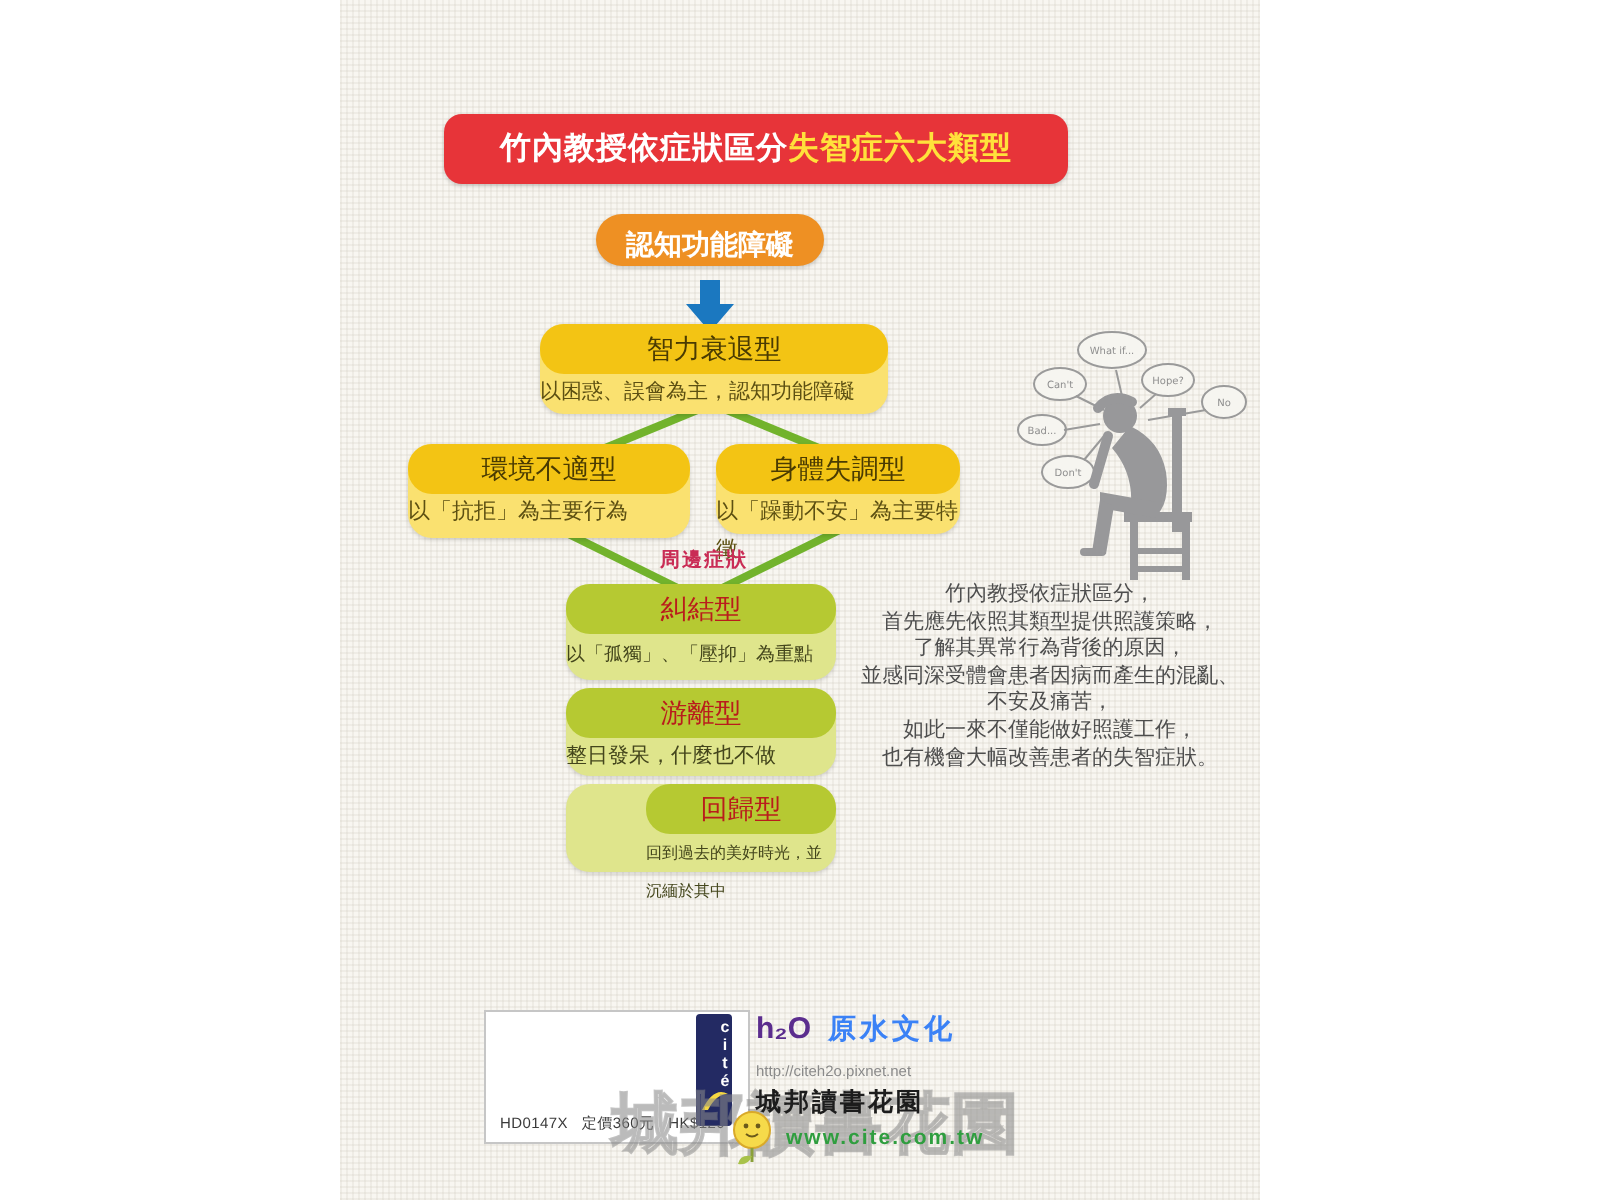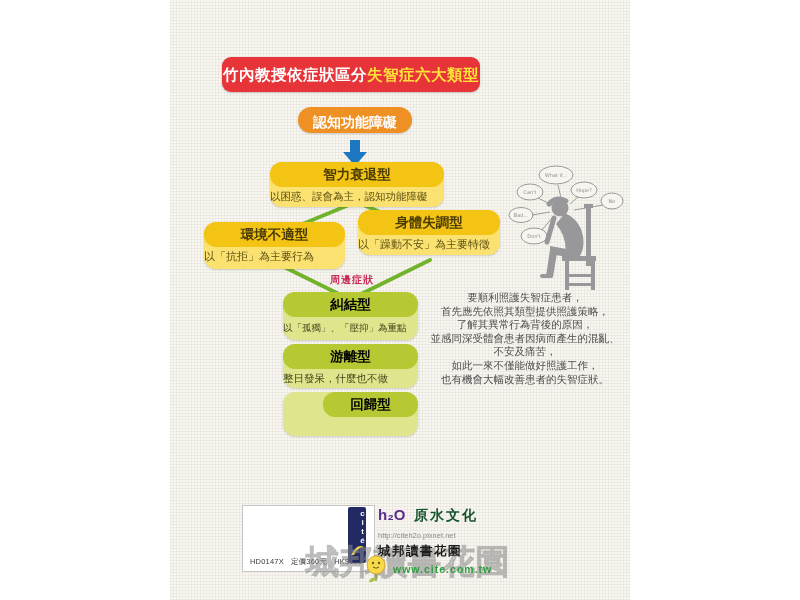--- a/index.html
+++ b/index.html
@@ -11,44 +11,44 @@
     position:absolute; left:170px; top:0; width:460px; height:600px;
     background-color:#f8f6f1;
     background-image:
       repeating-linear-gradient(0deg, rgba(205,200,188,0.22) 0 1px, transparent 1px 3px),
       repeating-linear-gradient(90deg, rgba(205,200,188,0.22) 0 1px, transparent 1px 3px);
   }
 
   .connectors { position:absolute; left:0; top:0; z-index:1; }
 
   .banner {
-    position:absolute; left:222px; top:57px; width:258px; height:35px;
+    position:absolute; left:222px; top:57px; width:312px; height:35px;
     background:#e73439; border-radius:9px; z-index:2;
     text-align:center; line-height:35px; font-size:15.5px; font-weight:bold;
     color:#ffffff; letter-spacing:0.5px; box-shadow:0 1px 2px rgba(0,0,0,0.18);
   }
   .banner .hl { color:#ffe13b; }
 
   .node-single {
     position:absolute; z-index:2; background:#ee9023; border-radius:15px;
     color:#ffffff; font-weight:bold; font-size:14px; text-align:center;
     box-shadow:0 1px 2px rgba(0,0,0,0.18);
   }
 
   .node { position:absolute; z-index:2; border-radius:12px; box-shadow:0 1px 2px rgba(0,0,0,0.15); }
   .node .node-title {
     height:25px; line-height:25px; border-radius:12px; text-align:center;
-    font-weight:bold; font-size:13.5px;
+    font-weight:normal; font-size:13.5px;
   }
   .node .node-sub { line-height:19px; }
   .node.yellow { background:#fae170; }
   .node.yellow .node-title { background:#f3c414; color:#4a3b02; }
   .node.yellow .node-sub { color:#5d5012; }
   .node.green { background:#dfe58c; }
-  .node.green .node-title { background:#b6c932; color:#000000; }
+  .node.green .node-title { background:#b6c932; color:#b91c1c; }
   .node.green .node-sub { color:#44461c; }
 
   .peripheral-label {
     position:absolute; left:330px; top:273px; z-index:2;
     font-size:10px; font-weight:bold; color:#c92c55; letter-spacing:1px;
   }
 
   .description {
     position:absolute; left:418px; top:291px; width:214px; z-index:2;
     font-size:10.5px; line-height:13.6px; color:#4e4e4e; text-align:center;
@@ -76,21 +76,21 @@
     background:#232a63; border-radius:2px; z-index:2; overflow:hidden;
   }
   .cite-banner .cite-word {
     display:block; width:100%; text-align:center; color:#ffffff;
     font-size:8px; font-weight:bold; line-height:8px; padding-top:2px;
     letter-spacing:0; writing-mode:vertical-rl; text-orientation:upright;
     margin:0 auto; height:34px;
   }
   .publisher-row { position:absolute; left:378px; top:506px; z-index:4; white-space:nowrap; }
   .h2o-logo { font-size:15px; font-weight:bold; color:#5b2d8e; }
-  .pub-name { font-size:14px; font-weight:bold; color:#14532d; letter-spacing:2px; margin-left:4px; }
+  .pub-name { font-size:14px; font-weight:bold; color:#3b82f6; letter-spacing:2px; margin-left:4px; }
   .blog-url { position:absolute; left:378px; top:531px; z-index:4; font-size:7.5px; color:#8a8a8a; }
   .garden-name { position:absolute; left:378px; top:543px; z-index:4; font-size:12.5px; font-weight:bold; color:#1c1c1c; letter-spacing:1.5px; }
   .site-url { position:absolute; left:393px; top:563px; z-index:4; font-size:10.5px; font-weight:bold; color:#2f9e3f; letter-spacing:1px; }
   .flower { position:absolute; left:363px; top:553px; z-index:4; }
   .watermark {
     position:absolute; left:306px; top:540px; z-index:3;
     font-size:33px; font-weight:bold; letter-spacing:1px;
     color:rgba(150,150,150,0.15);
     -webkit-text-stroke:1px rgba(135,135,135,0.5);
     white-space:nowrap;
@@ -119,41 +119,42 @@
 
   <div class="node yellow" style="left:270px; top:162px; width:174px; height:45px;">
     <div class="node-title">智力衰退型</div>
     <div class="node-sub" style="font-size:10.5px;">以困惑、誤會為主，認知功能障礙</div>
   </div>
 
   <div class="node yellow" style="left:204px; top:222px; width:141px; height:47px;">
     <div class="node-title">環境不適型</div>
     <div class="node-sub" style="font-size:11px;">以「抗拒」為主要行為</div>
   </div>
-  <div class="node yellow" style="left:358px; top:210px; width:142px; height:45px;">
+  <div class="node yellow" style="left:358px; top:222px; width:122px; height:45px;">
     <div class="node-title">身體失調型</div>
     <div class="node-sub" style="font-size:11px;">以「躁動不安」為主要特徵</div>
   </div>
 
   <div class="peripheral-label">周邊症狀</div>
 
   <div class="node green" style="left:283px; top:292px; width:135px; height:48px;">
     <div class="node-title">糾結型</div>
     <div class="node-sub" style="font-size:9.5px; line-height:21px;">以「孤獨」、「壓抑」為重點</div>
   </div>
   <div class="node green" style="left:283px; top:344px; width:135px; height:44px;">
     <div class="node-title">游離型</div>
     <div class="node-sub" style="font-size:10.5px;font-family:Liberation Serif, serif;">整日發呆，什麼也不做</div>
   </div>
   <div class="node green" style="left:283px; top:392px; width:135px; height:44px;padding-left:40px;">
     <div class="node-title">回歸型</div>
+    <div class="node-sub" style="font-size:8px;">回到過去的美好時光，並沉緬於其中</div>
   </div>
 
   <div class="description">
-    <div>要順利照護失智症患者，</div>
+    <div>竹內教授依症狀區分，</div>
     <div>首先應先依照其類型提供照護策略，</div>
     <div>了解其異常行為背後的原因，</div>
     <div>並感同深受體會患者因病而產生的混亂、</div>
     <div>不安及痛苦，</div>
     <div>如此一來不僅能做好照護工作，</div>
     <div>也有機會大幅改善患者的失智症狀。</div>
   </div>
 
   <svg class="illustration" width="118" height="135" viewBox="0 0 118 135">
 

